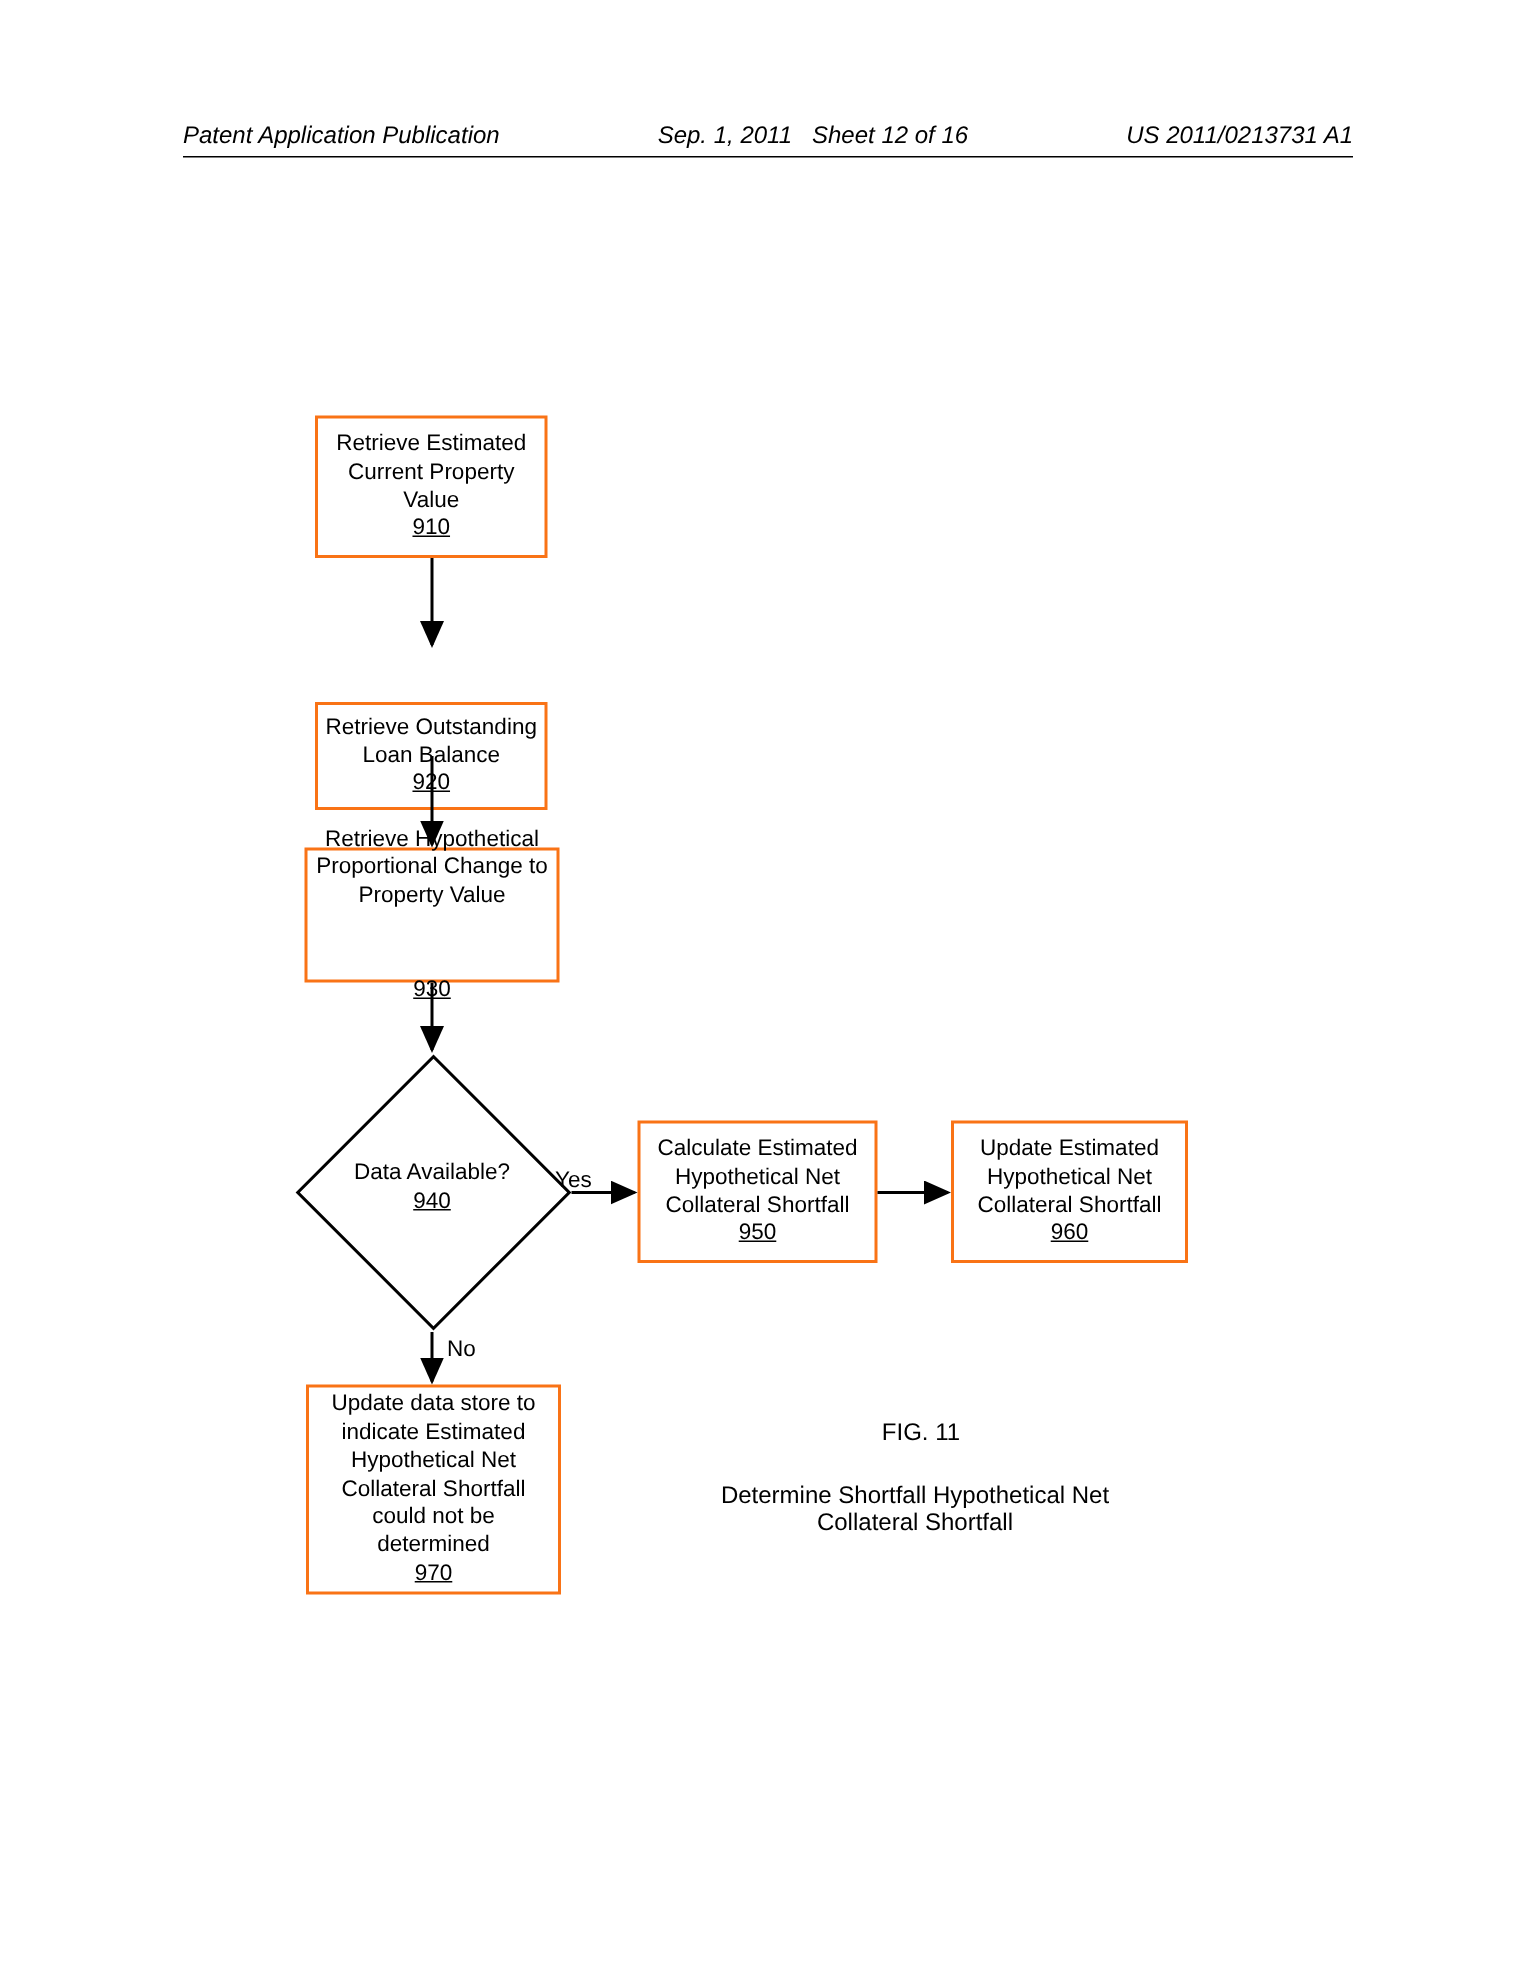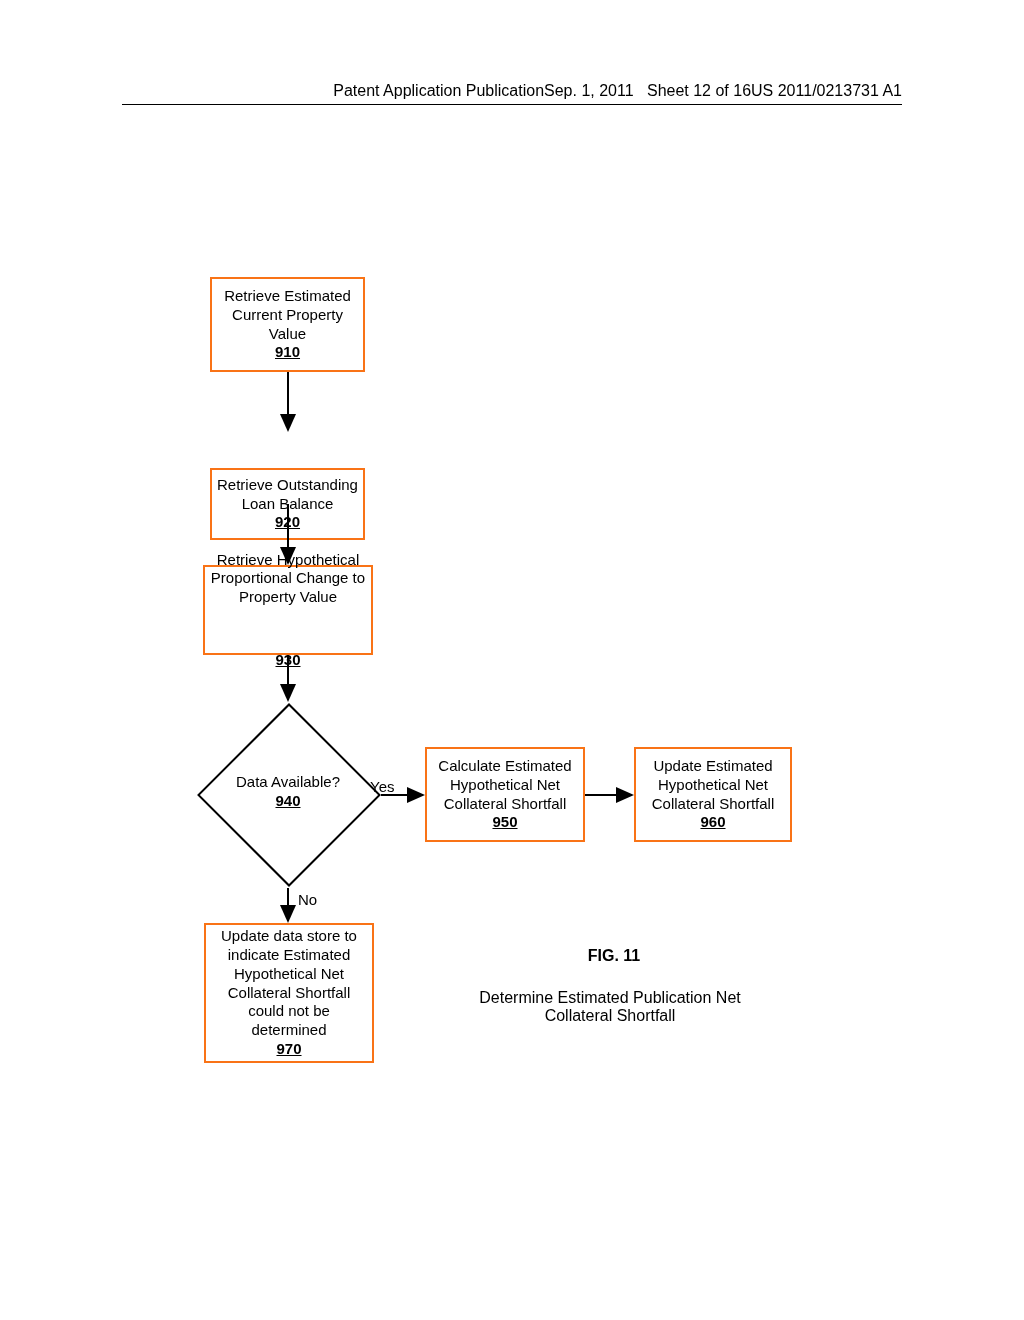--- a/index.html
+++ b/index.html
@@ -13,22 +13,23 @@
     color: #000;
     position: relative;
   }
   .header {
     position: absolute;
     top: 82px;
     left: 0;
     width: 1024px;
     padding: 0 122px;
     display: flex;
-    justify-content: flex-end;
+    justify-content: space-between;
     font-size: 16px;
+    font-style: italic;
   }
   .hr {
     position: absolute;
     top: 104px;
     left: 122px;
     width: 780px;
     border-top: 1.5px solid #000;
   }
   .box {
     position: absolute;
@@ -38,21 +39,21 @@
     display: flex;
     flex-direction: column;
     justify-content: center;
     align-items: center;
     line-height: 1.25;
     padding: 4px;
     background: #fff;
   }
   .ref {
     text-decoration: underline;
-    font-weight: bold;
+    font-weight: normal;
   }
   .diamond {
     position: absolute;
     width: 130px;
     height: 130px;
     transform: rotate(45deg);
     border: 2px solid #000;
     background: #fff;
   }
   .diamond-label {
@@ -62,21 +63,21 @@
     font-size: 15px;
     line-height: 1.25;
   }
   .edge-label {
     position: absolute;
     font-size: 15px;
   }
   .fig-title {
     position: absolute;
     font-size: 16px;
-    font-weight: bold;
+    font-weight: normal;
     text-align: center;
   }
   .fig-caption {
     position: absolute;
     font-size: 16px;
     text-align: center;
     width: 320px;
   }
   svg.overlay {
     position: absolute;
@@ -133,21 +134,21 @@
   <div>Update Estimated Hypothetical Net Collateral Shortfall</div>
   <div class="ref">960</div>
 </div>
 
 <div class="box" style="left:204px; top:923px; width:170px; height:140px;">
   <div>Update data store to indicate Estimated Hypothetical Net Collateral Shortfall could not be determined</div>
   <div class="ref">970</div>
 </div>
 
 <div class="fig-title" style="left:554px; top:947px; width:120px;">FIG. 11</div>
-<div class="fig-caption" style="left:450px; top:989px;">Determine Estimated Publication Net Collateral Shortfall</div>
+<div class="fig-caption" style="left:450px; top:989px;">Determine Shortfall Hypothetical Net Collateral Shortfall</div>
 
 <svg class="overlay">
   <defs>
     <marker id="arrow" markerWidth="10" markerHeight="10" refX="8" refY="4" orient="auto" markerUnits="strokeWidth">
       <path d="M0,0 L9,4 L0,8 z" fill="#000"></path>
     </marker>
   </defs>
 
   <line x1="288" y1="372" x2="288" y2="430" stroke="#000" stroke-width="2" marker-end="url(#arrow)"></line>
 

